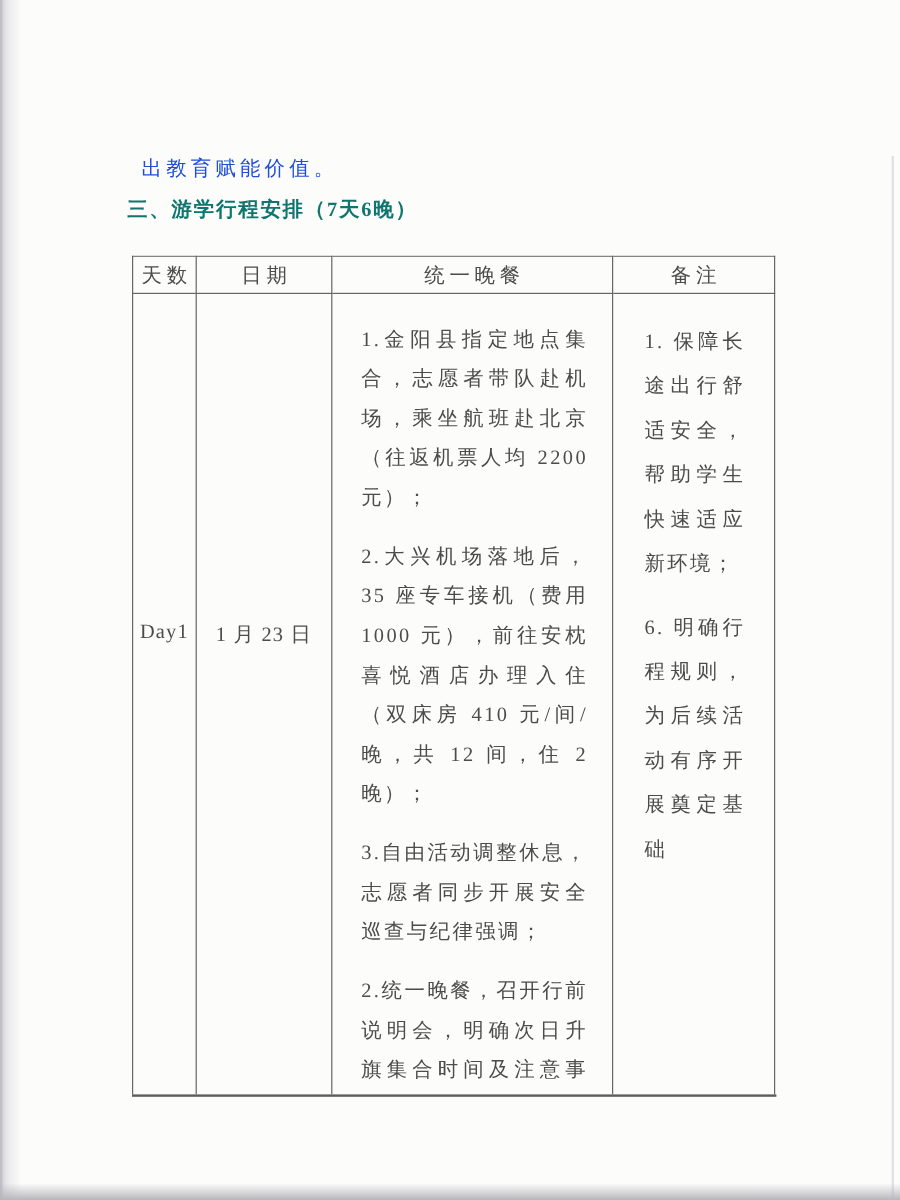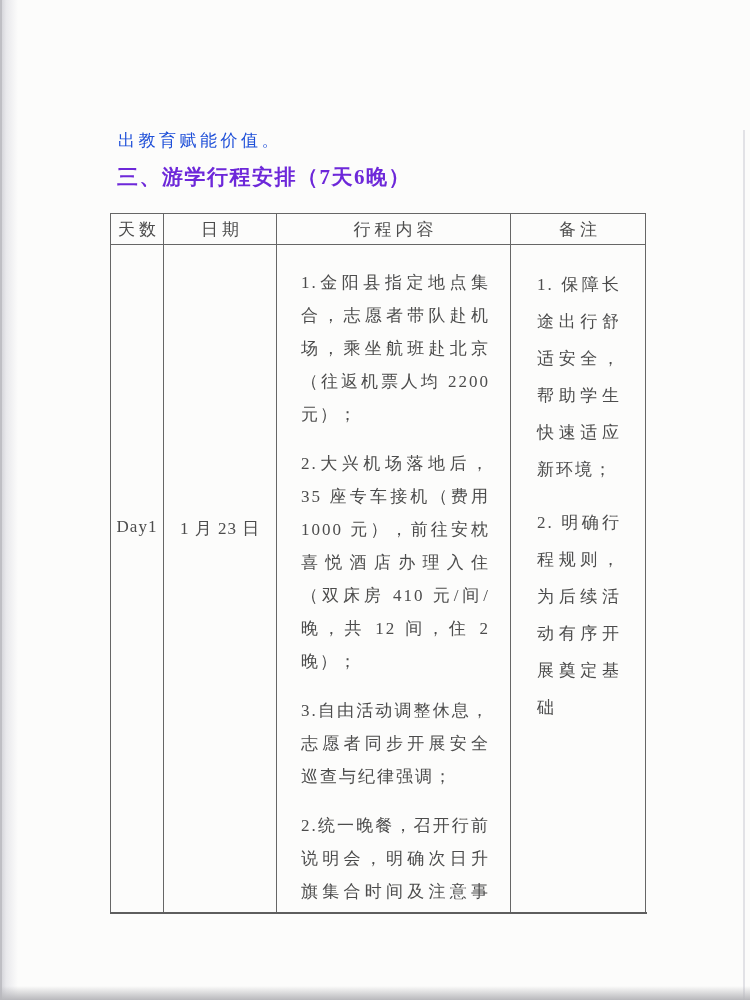--- a/index.html
+++ b/index.html
@@ -34,22 +34,22 @@
   .edge-bottom {
     position: absolute; left: 0; bottom: 0; width: 750px; height: 14px;
     background: linear-gradient(to bottom, rgba(195,195,199,0) 0%, #b8b8bc 100%);
     pointer-events: none;
   }
   .intro {
     position: absolute; left: 118px; top: 129px;
     font-size: 17px; letter-spacing: 3.5px; color: #1d4ed8;
   }
   .heading {
-    position: absolute; left: 117px; top: 163px;
-    font-size: 21px; font-weight: bold; letter-spacing: 1.5px; color: #6d28d9;
+    position: absolute; left: 106px; top: 163px;
+    font-size: 17px; font-weight: bold; letter-spacing: 1.5px; color: #0f766e;
     margin: 0;
   }
   .table-clip {
     position: absolute; left: 110px; top: 213px;
     width: 537px; height: 699px;
     overflow: hidden;
     border-bottom: 2px solid #5e5e5e; 
   }
   table.itin {
     border-collapse: collapse;
@@ -105,35 +105,35 @@
       <colgroup>
         <col class="c-day">
           <col class="c-date">
           <col class="c-cont">
           <col class="c-note">
       </colgroup>
       <tbody>
           <tr>
         <th>天数</th>
         <th>日期</th>
-        <th>行程内容</th>
+        <th>统一晚餐</th>
         <th>备注</th>
       </tr>
       <tr class="r1">
         <td class="cell-day">Day1</td>
         <td class="cell-date">1 月 23 日</td>
         <td class="cell-content">
           <p>1.金阳县指定地点集合，志愿者带队赴机场，乘坐航班赴北京（往返机票人均 2200 元）；</p>
           <p>2.大兴机场落地后，35 座专车接机（费用 1000 元），前往安枕喜悦酒店办理入住（双床房 410 元/间/晚，共 12 间，住 2 晚）；</p>
           <p>3.自由活动调整休息，志愿者同步开展安全巡查与纪律强调；</p>
           <p>2.统一晚餐，召开行前说明会，明确次日升旗集合时间及注意事项</p>
         </td>
         <td class="cell-notes">
           <p>1. 保障长途出行舒适安全，帮助学生快速适应新环境；</p>
-          <p>2. 明确行程规则，为后续活动有序开展奠定基础</p>
+          <p>6. 明确行程规则，为后续活动有序开展奠定基础</p>
         </td>
       </tr>
 
     </tbody>
       </table>
   </div>
 
 </div>
 
 </body></html>

